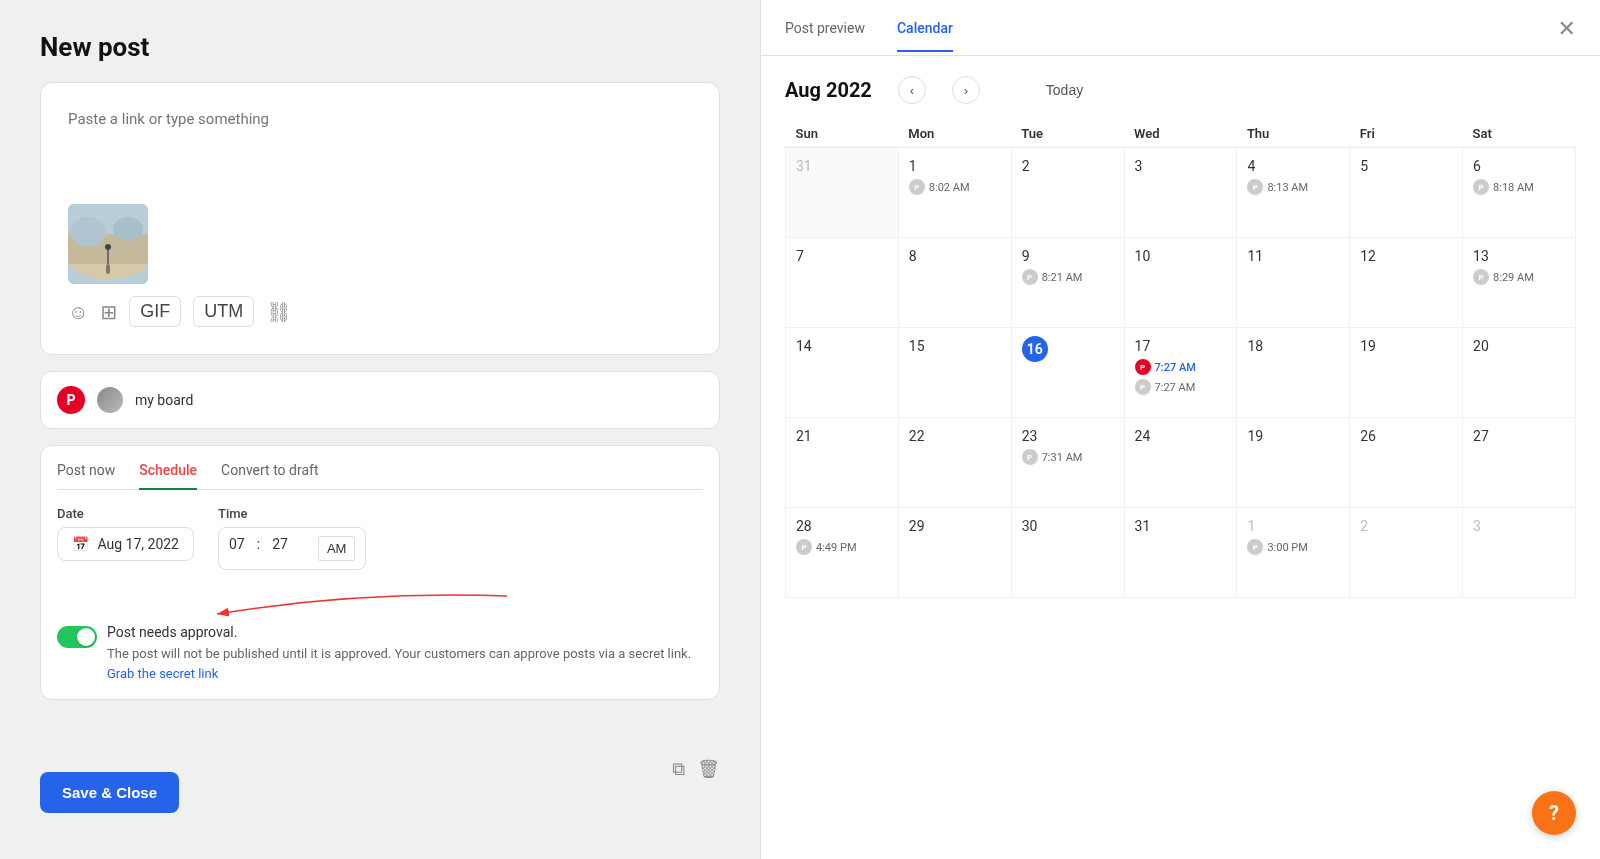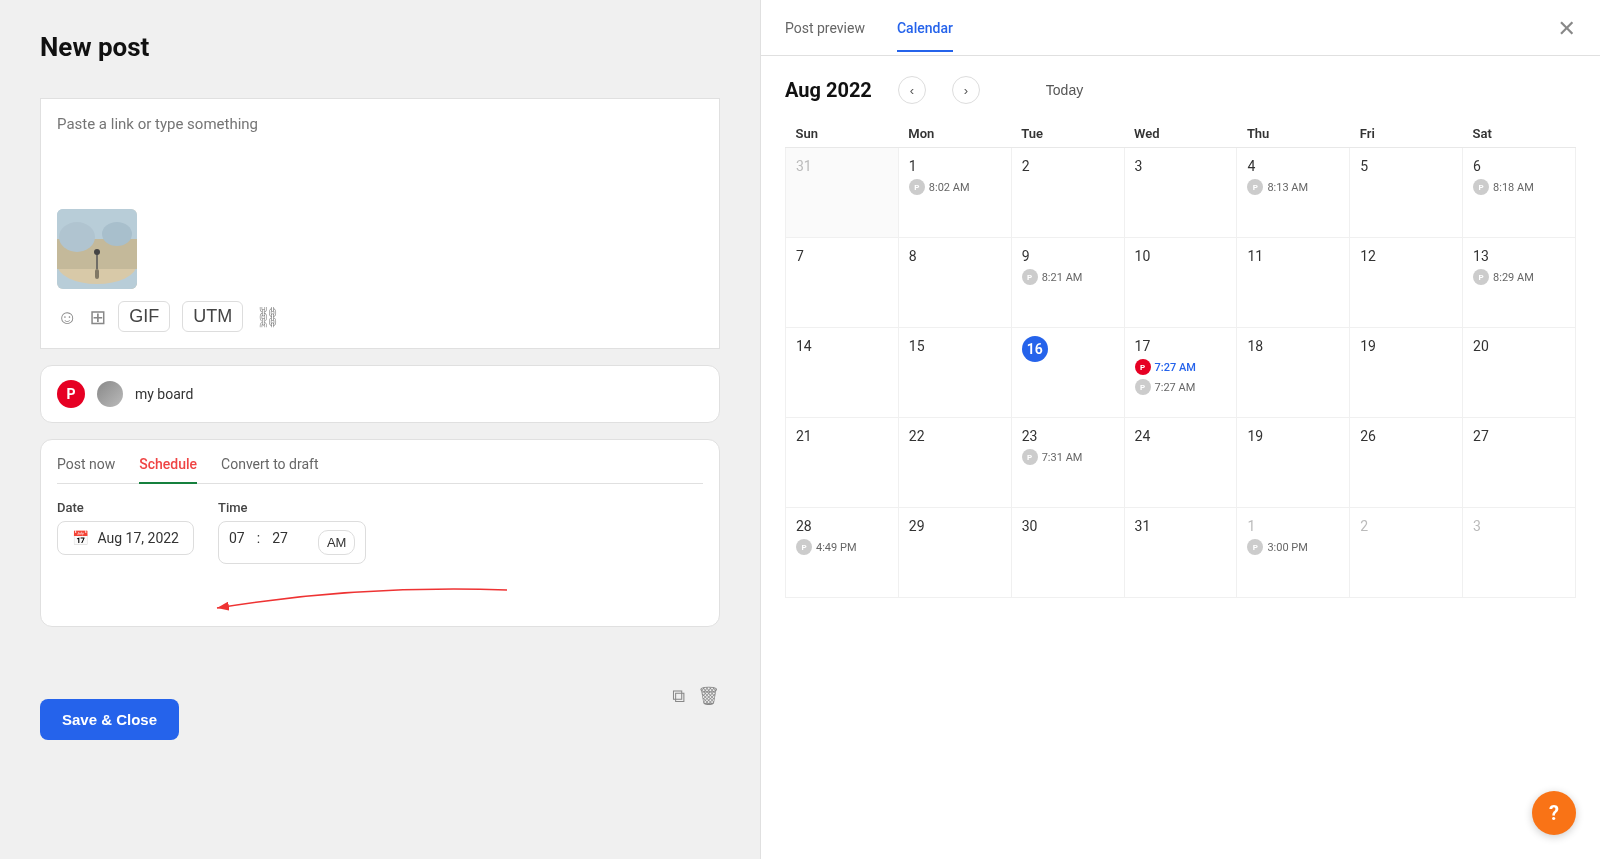--- a/index.html
+++ b/index.html
@@ -22,24 +22,23 @@
       gap: 16px;
     }
     .page-title {
       font-size: 26px;
       font-weight: 700;
       color: #111;
       margin-bottom: 4px;
     }
     .post-card {
       background: #fff;
-      border-radius: 0;
+      border-radius: 12px;
       border: 1px solid #e0e0e0;
-      padding: 16px;
-      margin-top: 16px;
+      padding: 27px;
     }
     .post-textarea {
       width: 100%;
       border: none;
       outline: none;
       resize: none;
       font-size: 15px;
       color: #999;
       min-height: 80px;
       font-family: inherit;
@@ -173,21 +172,21 @@
       border: 1px solid #ddd;
       border-radius: 8px;
       padding: 8px 10px;
       font-size: 14px;
       color: #333;
       background: #fff;
     }
     .time-sep { color: #333; }
     .ampm-btn {
       border: 1px solid #ddd;
-      border-radius: 10px;
+      border-radius: 2px;
       padding: 4px 8px;
       font-size: 13px;
       cursor: pointer;
       background: #fff;
       color: #333;
     }
     
     .arrow-container {
       position: relative;
       height: 30px;
@@ -491,20 +490,30 @@
       <svg class="arrow-svg" width="460" height="40">
         <path d="M 450 10 Q 300 5 160 28" stroke="#e33" stroke-width="1.5" fill="none" marker-end="url(#arrowhead)"></path>
         <defs>
           <marker id="arrowhead" markerWidth="8" markerHeight="6" refX="8" refY="3" orient="auto">
             <polygon points="0 0, 8 3, 0 6" fill="#e33"></polygon>
           </marker>
         </defs>
       </svg>
     </div>
 
+    <div class="approval-row">
+      <div class="toggle"></div>
+      <div>
+        <div class="approval-text">Post needs approval.</div>
+        <div class="approval-desc">
+          <span>The post will not be published until it is approved. Your customers can approve posts via a secret link.</span>
+          <a class="approval-link" href="#">Grab the secret link</a>
+        </div>
+      </div>
+    </div>
   </div>
 
   <div class="bottom-bar">
     <button class="save-btn">Save &amp; Close</button>
     <div class="bottom-icons">
       <span class="bottom-icon">⧉</span>
       <span class="bottom-icon">🗑</span>
     </div>
   </div>
 </div>

